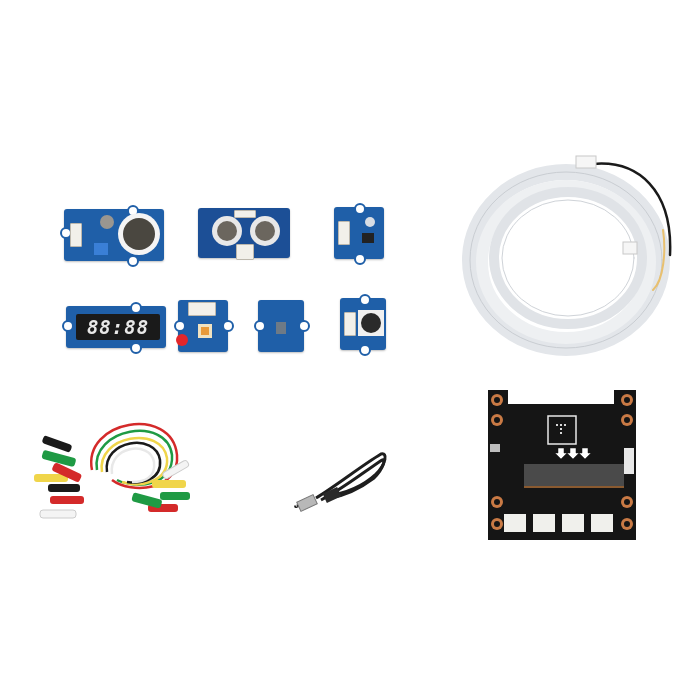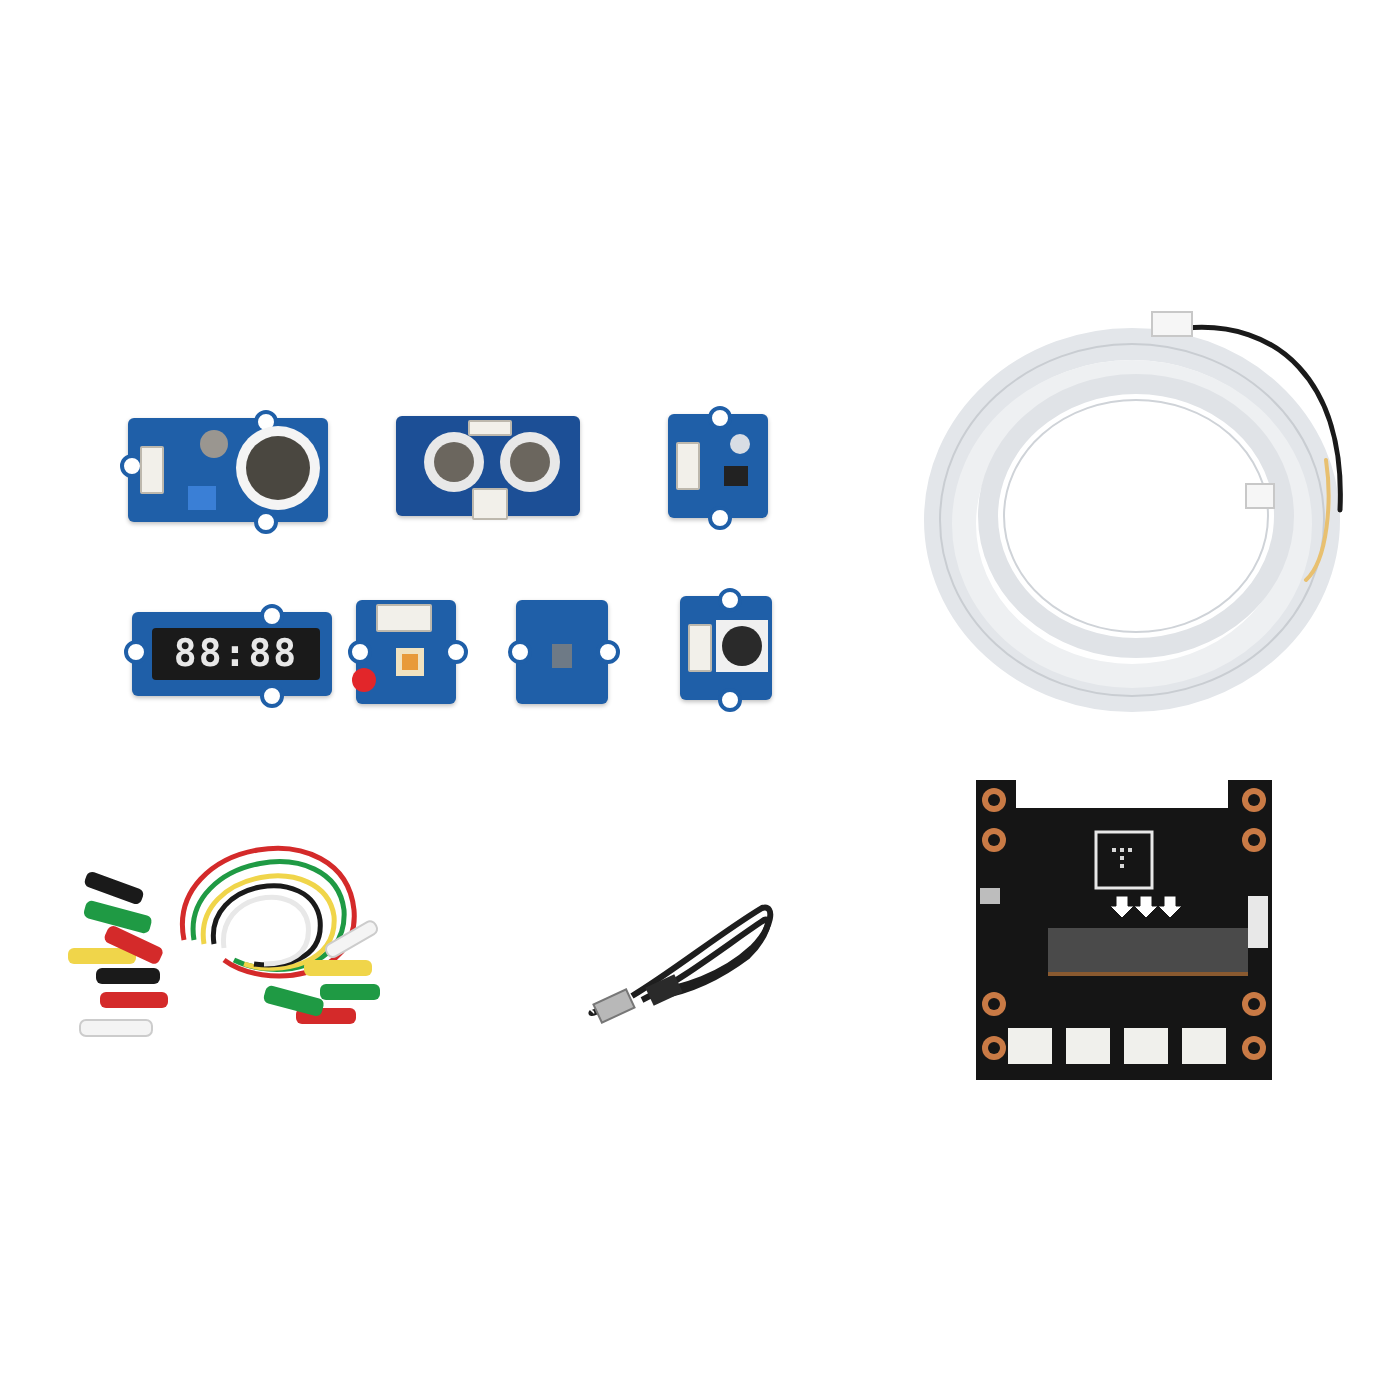--- a/index.html
+++ b/index.html
@@ -1,17 +1,17 @@
 <!DOCTYPE html>
 <html><head>
 <meta charset="utf-8">
 <style>
   html, body { margin:0; padding:0; }
   body { width:700px; height:700px; background:#ffffff; position:relative; overflow:hidden; font-family:"Liberation Sans", sans-serif; }
-  .item { position:absolute; }
+  .item { position:absolute;font-style:italic; }
   .board { background:#1f5fa8; border-radius:3px; box-shadow:0 1px 2px rgba(0,0,0,0.25); }
   .board.dark { background:#1c4f96; }
   .hole { position:absolute; width:8px; height:8px; border-radius:50%; background:#fff; border:2px solid #1f5fa8; }
   .conn { position:absolute; background:#f2f0ea; border:1px solid #bdb8ad; border-radius:1px; }
   .seg { position:absolute; background:#1a1a1a; border-radius:2px; display:flex; align-items:center; justify-content:space-around; padding:0 3px; box-sizing:border-box; }
   .seg span { color:#e8e8e8; font-family:"DejaVu Sans Mono", monospace; font-weight:bold; font-size:19px; letter-spacing:1px; }
 </style>
 </head>
 <body>
 

